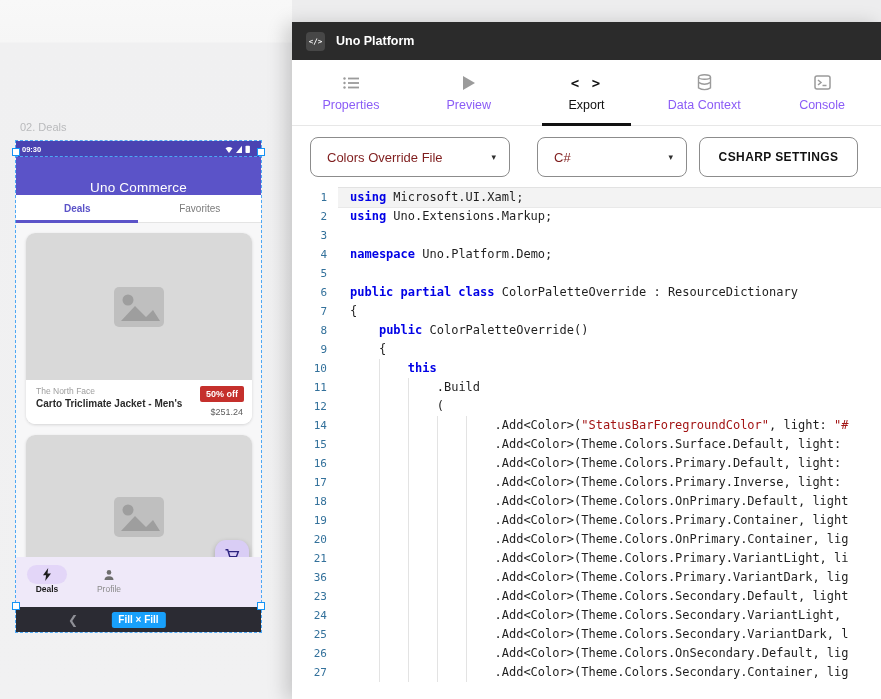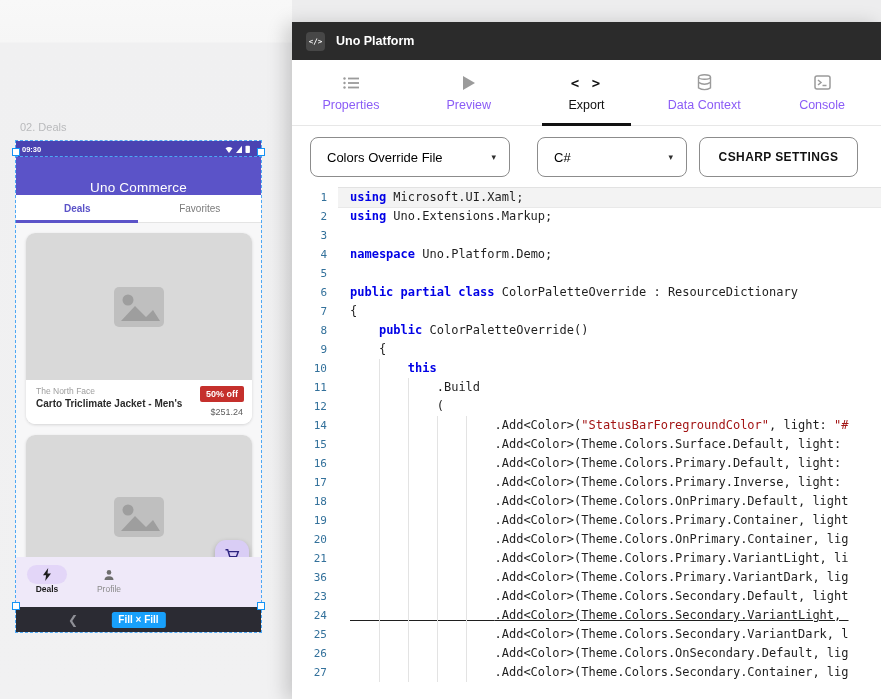--- a/index.html
+++ b/index.html
@@ -71,21 +71,21 @@
              color:#8b5cf6; cursor:pointer; }
   .tabcell .tico { height:18px; display:flex; align-items:center; justify-content:center; }
   .tabcell .tlabel { font-size:12.5px; }
   .tabcell.active { color:#111; }
   .export-code { font-family:"DejaVu Sans Mono",monospace; font-size:14px; font-weight:bold; letter-spacing:2px; }
   .tab-underline { position:absolute; top:101px; left:250px; width:89px; height:3px; background:#111; }
 
   .toolbar { position:absolute; left:0; top:104px; width:100%; height:60px; }
   .dd { position:absolute; top:11px; height:40px; border:1.2px solid #8c8c8c; border-radius:8px;
         display:flex; align-items:center; background:#fff; cursor:pointer; }
-  .dd .ddlabel { margin-left:16px; font-size:13px; color:#000000; }
+  .dd .ddlabel { margin-left:16px; font-size:13px; color:#7f1d1d; }
   .dd .caret { position:absolute; right:13px; font-size:9px; color:#2e2e2e; }
   .settings-btn { position:absolute; top:11px; left:407px; width:159px; height:40px; border:1.2px solid #8c8c8c;
                   border-radius:8px; background:#fff; font-size:12px; font-weight:bold; letter-spacing:.4px;
                   color:#111; font-family:"Liberation Sans",sans-serif; cursor:pointer; }
 
   .code-area { position:absolute; left:0; top:164px; width:100%; bottom:0; overflow:hidden;
                font-family:"DejaVu Sans Mono",monospace; font-size:12px; background:#fff; padding-top:2px; }
   .code-line { position:relative; height:19px; display:flex; align-items:center; }
   .code-line .ln { width:46px; flex:none; text-align:right; padding-right:11px; color:#33719b; font-size:11px; }
   .code-line .ctext { position:relative; flex:1; white-space:pre; color:#1f1f1f; height:100%; line-height:19px; }
@@ -351,21 +351,21 @@
         <div class="code-line">
           <span class="ln">36</span>
           <span class="ctext" style="padding-left: 12px;"><span class="guide" style="left: 40.88px;"></span><span class="guide" style="left: 69.76px;"></span><span class="guide" style="left: 98.64px;"></span><span class="guide" style="left: 127.52px;"></span><span>                    </span><span class="tok-p">.Add&lt;Color&gt;(Theme.Colors.Primary.VariantDark, lig</span></span>
         </div>
         <div class="code-line">
           <span class="ln">23</span>
           <span class="ctext" style="padding-left: 12px;"><span class="guide" style="left: 40.88px;"></span><span class="guide" style="left: 69.76px;"></span><span class="guide" style="left: 98.64px;"></span><span class="guide" style="left: 127.52px;"></span><span>                    </span><span class="tok-p">.Add&lt;Color&gt;(Theme.Colors.Secondary.Default, light</span></span>
         </div>
         <div class="code-line">
           <span class="ln">24</span>
-          <span class="ctext" style="padding-left: 12px; text-decoration: underline;"><span class="guide" style="left: 40.88px;"></span><span class="guide" style="left: 69.76px;"></span><span class="guide" style="left: 98.64px;"></span><span class="guide" style="left: 127.52px;"></span><span>                    </span><span class="tok-p">.Add&lt;Color&gt;(Theme.Colors.Secondary.VariantLight, </span></span>
+          <span class="ctext" style="padding-left: 12px;"><span class="guide" style="left: 40.88px;"></span><span class="guide" style="left: 69.76px;"></span><span class="guide" style="left: 98.64px;"></span><span class="guide" style="left: 127.52px;"></span><span>                    </span><span class="tok-p">.Add&lt;Color&gt;(Theme.Colors.Secondary.VariantLight, </span></span>
         </div>
         <div class="code-line">
           <span class="ln">25</span>
           <span class="ctext" style="padding-left: 12px;"><span class="guide" style="left: 40.88px;"></span><span class="guide" style="left: 69.76px;"></span><span class="guide" style="left: 98.64px;"></span><span class="guide" style="left: 127.52px;"></span><span>                    </span><span class="tok-p">.Add&lt;Color&gt;(Theme.Colors.Secondary.VariantDark, l</span></span>
         </div>
         <div class="code-line">
           <span class="ln">26</span>
           <span class="ctext" style="padding-left: 12px;"><span class="guide" style="left: 40.88px;"></span><span class="guide" style="left: 69.76px;"></span><span class="guide" style="left: 98.64px;"></span><span class="guide" style="left: 127.52px;"></span><span>                    </span><span class="tok-p">.Add&lt;Color&gt;(Theme.Colors.OnSecondary.Default, lig</span></span>
         </div>
         <div class="code-line">

